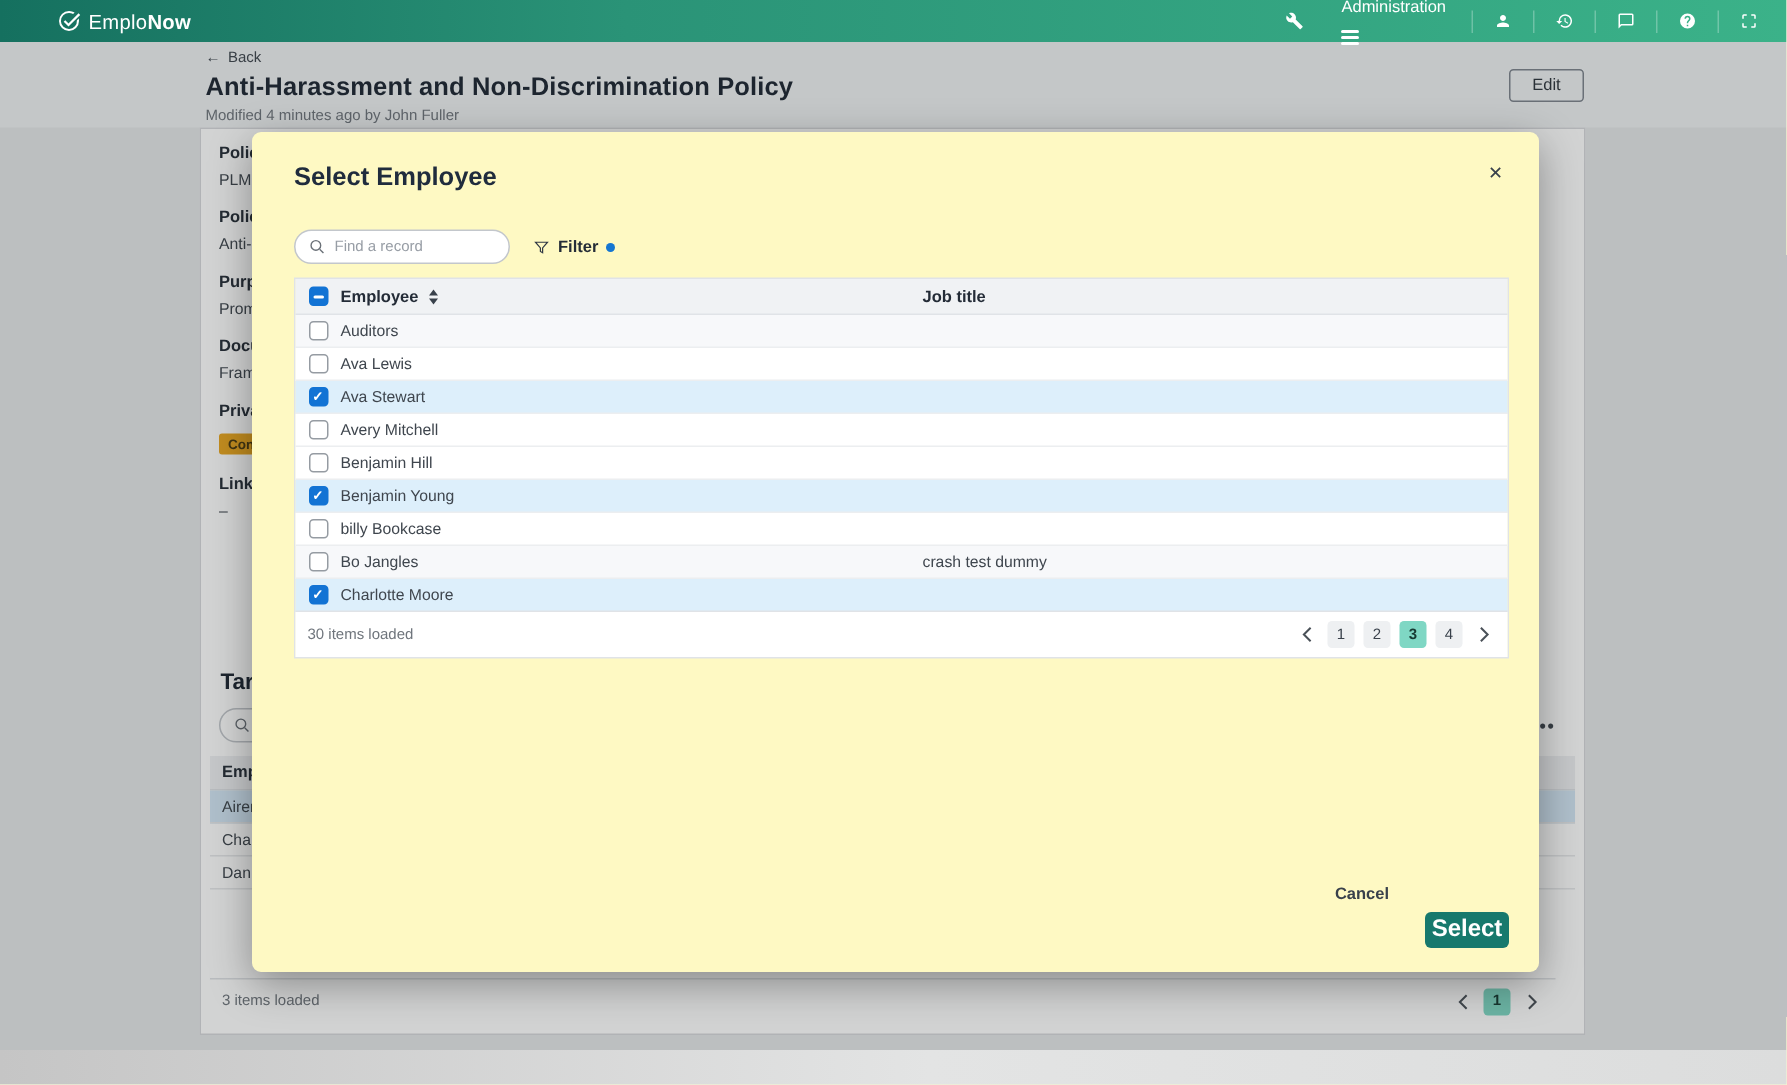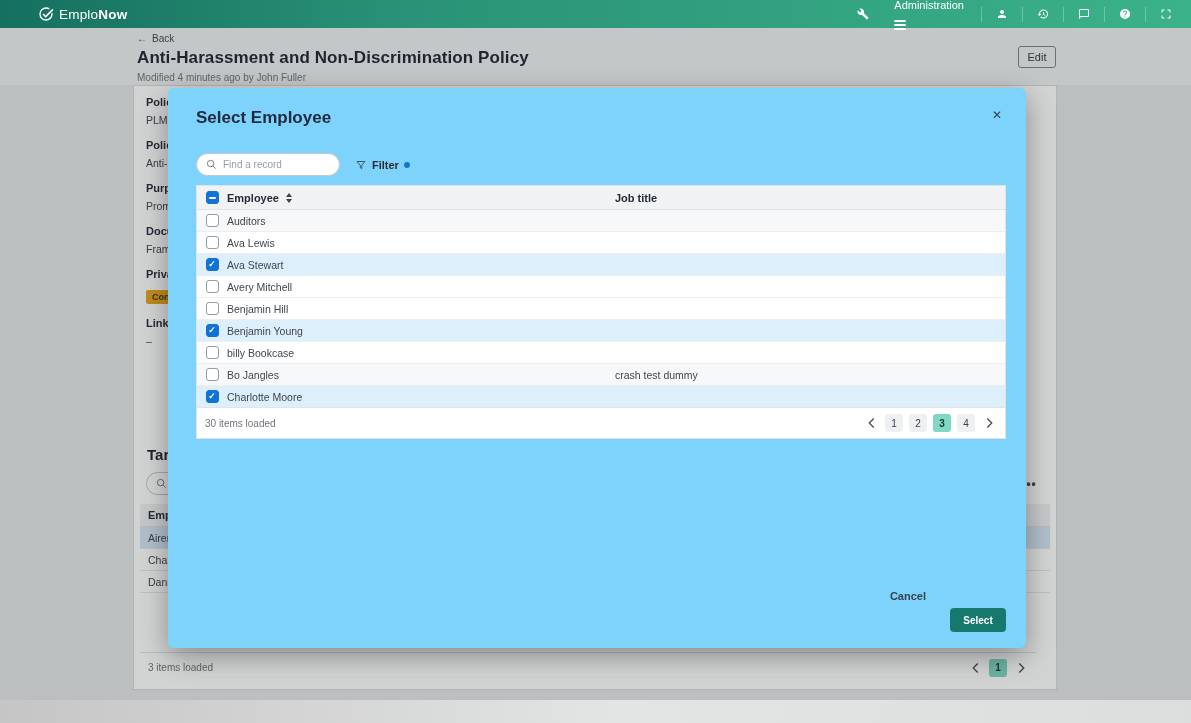--- a/index.html
+++ b/index.html
@@ -21,21 +21,21 @@
   .hamburger { display:inline-flex; flex-direction:column; gap:2px; }
   .hamburger i { width:12px; height:2px; background:#fff; border-radius:1px; }
   .tb-div { width:1px; height:15px; background:rgba(255,255,255,.28); margin:0 7px; }
 
   
   .strip { position:absolute; top:28px; left:0; right:0; height:57px; background:#eef0f2; z-index:1; }
   .strip-inner { position:absolute; left:137px; top:5px; }
   .back { font-size:10px; color:#3f464e; display:flex; align-items:center; gap:5px; cursor:pointer; }
   .page-title { font-size:17px; font-weight:700; color:#1d2632; margin-top:4px; letter-spacing:.1px; }
   .modified { font-size:10px; color:#6f757c; margin-top:4px; }
-  .edit-btn { position:absolute; right:135px; top:18px; width:38px; height:22px; background:transparent;
+  .edit-btn { position:absolute; right:135px; top:18px; width:50px; height:22px; background:transparent;
     border:1px solid #7d848d; border-radius:3px; font-size:11px; color:#2e353c; font-family:inherit; cursor:pointer; }
 
   
   .card { position:absolute; left:133px; top:85px; right:134px; bottom:33px; background:#fff;
     border:1px solid #d6d8db; z-index:1; overflow:hidden; }
   .fields { position:absolute; left:12px; top:10px; width:220px; }
   .field { margin-bottom:13px; }
   .field-label { font-size:11px; font-weight:700; color:#262e38; margin-bottom:6px; }
   .field-value { font-size:10.5px; color:#3f464e; }
   .badge { display:inline-block; background:#e9a51f; color:#49390f; font-size:9px; font-weight:700;
@@ -67,21 +67,21 @@
   .pg.active { background:#7fd7c4; color:#173b33; font-weight:700; }
 
   
   .overlay { position:absolute; top:28px; left:0; right:0; height:672px; background:rgba(30,33,37,.2); z-index:5; }
 
   
   .footer-strip { position:absolute; left:0; right:0; bottom:0; height:23px;
     background:linear-gradient(90deg,#c5c5c5,#e3e4e4 52%,#dcdddd); z-index:2; }
 
   
-  .modal { position:absolute; left:168px; top:88px; width:858px; height:560px; background:#7dd3fc;
+  .modal { position:absolute; left:168px; top:88px; width:858px; height:560px; background:#fef9c3;
     border-radius:6px; box-shadow:0 8px 28px rgba(0,0,0,.35); z-index:10; }
   .modal-title { font-size:17px; font-weight:600; color:#202c3d; position:absolute; left:28px; top:20px; }
   .modal-close { position:absolute; right:24px; top:20px; background:none; border:none; font-size:12px;
     color:#39414b; cursor:pointer; font-family:inherit; }
   .modal-search-row { position:absolute; left:28px; top:65px; display:flex; align-items:center; }
   .modal-search-row .pill { width:144px; flex:none; }
   .filter { display:flex; align-items:center; gap:5px; margin-left:15px; cursor:pointer; background:none; border:none; font-family:inherit; }
   .filter svg { width:12px; height:12px; stroke:#323a45; fill:none; stroke-width:1.6; }
   .filter-label { font-size:11px; font-weight:600; color:#242c37; }
   .filter-dot { width:6px; height:6px; border-radius:50%; background:#1576d1; }
@@ -103,21 +103,21 @@
   .cb.ind::after { content:""; width:7px; height:2px; background:#fff; border-radius:1px; }
   .sort { display:inline-flex; flex-direction:column; gap:2px; margin-left:7px; }
   .sort i { width:0; height:0; border-left:3.5px solid transparent; border-right:3.5px solid transparent; }
   .sort .up { border-bottom:4px solid #39414b; }
   .sort .down { border-top:4px solid #39414b; }
   .mfooter { height:30px; display:flex; align-items:center; padding:0 8px; background:#fff; }
 
   .modal-actions { position:absolute; right:20px; bottom:16px; display:flex; align-items:center; gap:24px; }
   .cancel-btn { background:none; border:none; font-size:11px; font-weight:600; color:#39414b; cursor:pointer; font-family:inherit; }
   .select-btn { width:56px; height:24px; background:#17796d; color:#fff; border:none; border-radius:4px;
-    font-size:10px; font-weight:700; cursor:pointer; font-family:inherit;margin-top:48px; }
+    font-size:16px; font-weight:700; cursor:pointer; font-family:inherit;margin-top:48px; }
 </style>
 </head>
 <body>
 
 <div class="topbar">
   <div class="brand">
     <svg viewBox="0 0 24 24">
       <path fill="#fff" d="M12 2a10 10 0 1 0 10 10c0-.8-.1-1.6-.3-2.4l-1.8 1.8A8 8 0 1 1 12 4c1.5 0 2.9.4 4.1 1.1l1.5-1.5A10 10 0 0 0 12 2z"></path>
       <path fill="#fff" d="M8.3 11.2l3.2 3.2L21.6 4.3l1.6 1.6-11.7 11.7-4.8-4.8z"></path>
     </svg>

